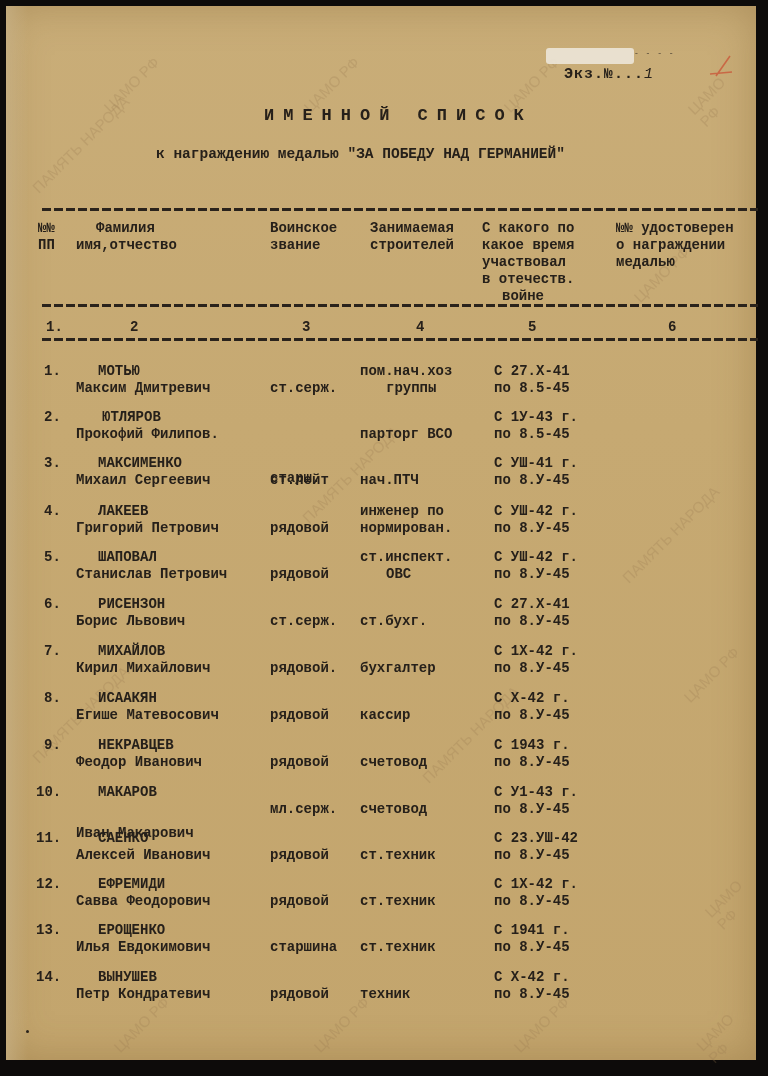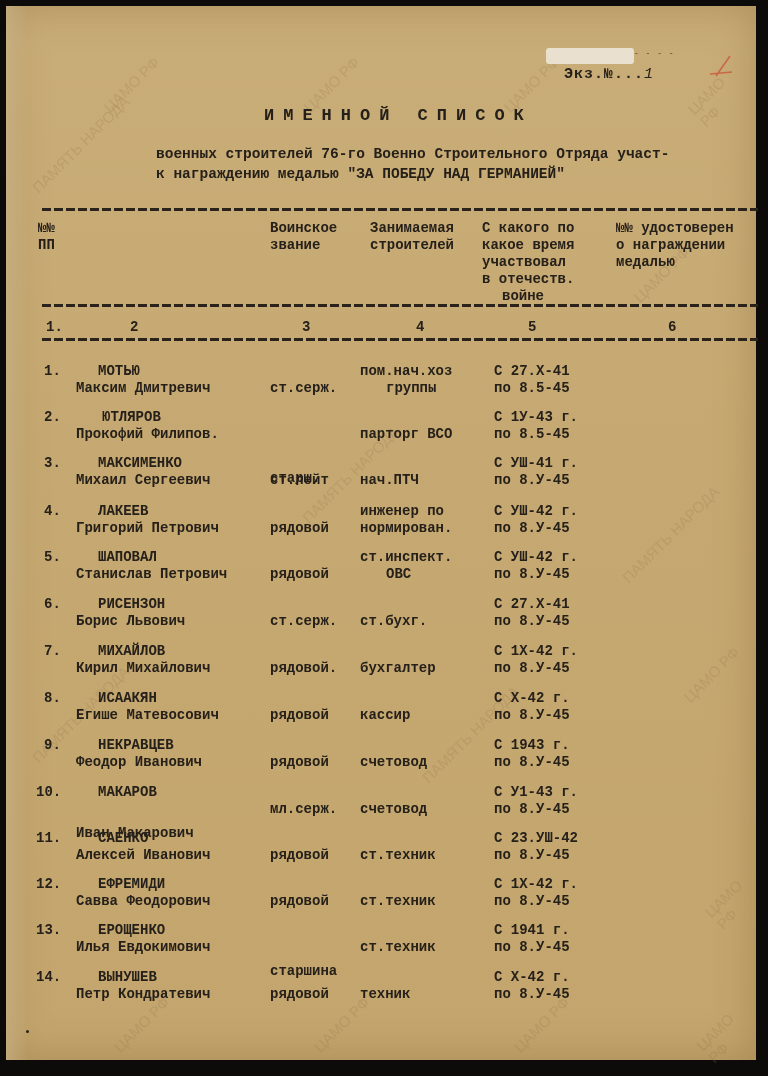--- a/index.html
+++ b/index.html
@@ -68,29 +68,32 @@
   <div class="dashes-small">- - - -</div>
   <div class="ekz ink">
     <span>Экз.№...</span><span style="font-weight:normal;font-style:italic;">1</span>
   </div>
   <svg class="redmark" viewBox="0 0 30 26">
     <path d="M24 2 L10 22 M4 20 L26 18" stroke="#c9583a" stroke-width="1.6" fill="none" opacity="0.8"></path>
   </svg>
 
   <div class="title ink">ИМЕННОЙ СПИСОК</div>
   <div class="subtitle ink">
-    <div>военных строителей 76-го Военно Строительного Отряда участ-</div>
     <div>к награждению медалью "ЗА ПОБЕДУ НАД ГЕРМАНИЕЙ"</div>
   </div>
 
   <div class="rule" style="top:202px;"></div>
 
   <div class="hdr ink" style="left:32px;top:214px;">
     <div>№№</div>
     <div>ПП</div>
+  </div>
+  <div class="hdr ink" style="left:70px;top:214px;">
+    <div style="padding-left:20px">Фамилия</div>
+    <div>имя,отчество</div>
   </div>
   <div class="hdr ink" style="left:264px;top:214px;">
     <div>Воинское</div>
     <div>звание</div>
   </div>
   <div class="hdr ink" style="left:364px;top:214px;">
     <div>Занимаемая</div>
     <div>строителей</div>
   </div>
   <div class="hdr ink" style="left:476px;top:214px;">
@@ -247,21 +250,21 @@
     <div class="cell ink" style="top: 870px; left: 354px;"></div>
     <div class="cell ink" style="top: 887px; left: 354px;">ст.техник</div>
     <div class="cell ink" style="top: 870px; left: 488px;">С 1Х-42 г.</div>
     <div class="cell ink" style="top: 887px; left: 488px;">по 8.У-45</div>
   </div>
 
   <div>
     <div class="row-num ink" style="top: 916px; left: 30px;">13.</div>
     <div class="cell ink" style="top: 916px; left: 92px;">ЕРОЩЕНКО</div>
     <div class="cell ink" style="top: 933px; left: 70px;">Илья Евдокимович</div>
-    <div class="cell ink" style="top: 933px; left: 264px; margin-top: 24px;">старшина</div>
+    <div class="cell ink" style="top: 933px; left: 264px;">старшина</div>
     <div class="cell ink" style="top: 916px; left: 354px;"></div>
     <div class="cell ink" style="top: 933px; left: 354px;">ст.техник</div>
     <div class="cell ink" style="top: 916px; left: 488px;">С 1941 г.</div>
     <div class="cell ink" style="top: 933px; left: 488px;">по 8.У-45</div>
   </div>
 
   <div>
     <div class="row-num ink" style="top: 963px; left: 30px;">14.</div>
     <div class="cell ink" style="top: 963px; left: 92px;">ВЫНУШЕВ</div>
     <div class="cell ink" style="top: 980px; left: 70px;">Петр Кондратевич</div>

